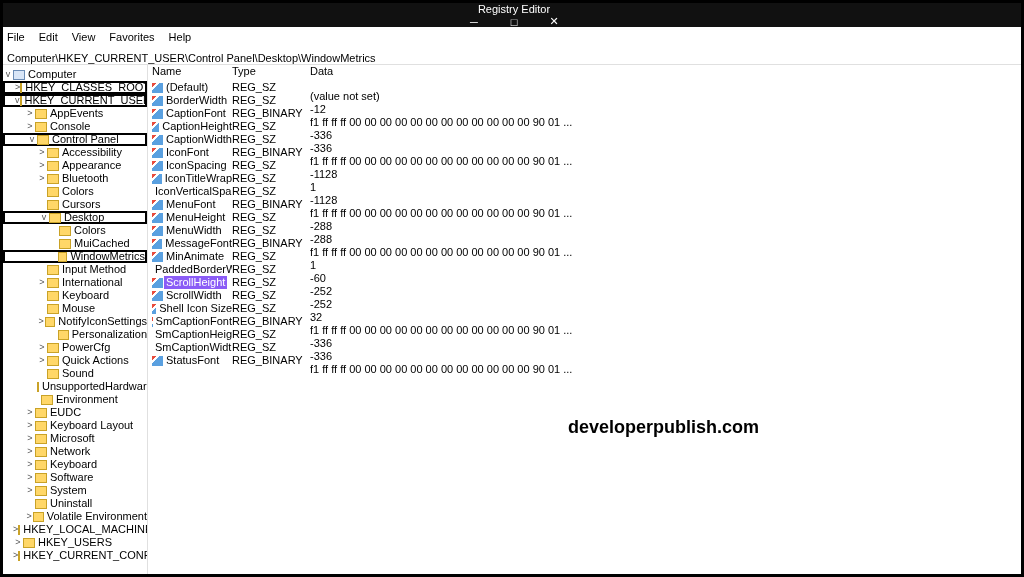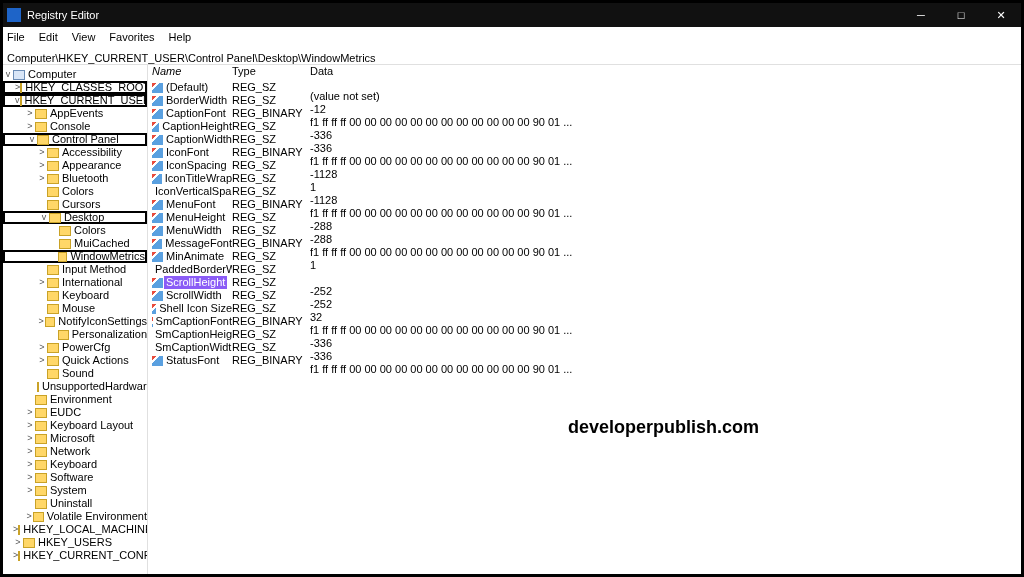--- a/index.html
+++ b/index.html
@@ -1,33 +1,33 @@
 <!DOCTYPE html>
 <html><head>
 <meta charset="utf-8">
 <style>
   * { box-sizing: border-box; margin: 0; padding: 0; font-family: "Segoe UI", Tahoma, sans-serif; }
   body { width: 1024px; height: 577px; border: 3px solid #000; background: #fff; overflow: hidden; font-size: 11px; position: relative; }
-  .titlebar { height: 24px; background: #111; color: #fff; display: flex; align-items: center; padding-left: 4px; }
+  .titlebar { height: 24px; background: #111; color: #fff; display: flex; align-items: center; padding-left: 4px; flex-direction: column; }
   .titlebar .ticon { width: 14px; height: 14px; background: #1e64c8; margin-right: 6px; }
   .titlebar .title { flex: 1; font-size: 11px; }
   .wbtns { display: flex; height: 100%; }
   .wbtn { width: 40px; display: flex; align-items: center; justify-content: center; color: #fff; }
   .menubar { height: 20px; background: #fff; display: flex; align-items: center; padding-left: 4px; gap: 14px; color: #000; }
   .address { height: 18px; background: #fff; padding-left: 4px; color: #000; display: flex; align-items: flex-end; border-bottom: 1px solid #e0e0e0; }
   .content { display: flex; height: calc(100% - 62px); }
   .tree { width: 145px; overflow: hidden; padding-top: 3px; border-right: 1px solid #e0e0e0; }
   .tnode { display: flex; align-items: center; height: 13px; line-height: 13px; white-space: nowrap; cursor: default; }
   .tw { display:inline-block; width:10px; text-align:center; color:#555; font-size:9px; }
   .fld { width:12px; height:10px; background:#ffd768; border:1px solid #c9a227; margin-right:3px; display:inline-block; }
   .pc { width:12px; height:10px; background:#d9e6f7; border:1px solid #6b8cb5; margin-right:3px; display:inline-block; }
   .boxed { border: 2px solid #000; }
   .listpane { flex: 1; padding: 0; overflow: hidden; position: relative; }
   .cols { display:flex; height:16px; color:#000; padding-left: 4px; }
-  .cols div:nth-child(1){width:80px;font-style:italic;} .cols div:nth-child(2){width:78px;} .cols div:nth-child(3){flex:1;}
+  .cols div:nth-child(1){width:80px;} .cols div:nth-child(2){width:78px;} .cols div:nth-child(3){flex:1;}
   .row { display:flex; height:13px; line-height:13px; padding-left: 4px; }
   .row .c1{width:80px; display:flex; align-items:center;} .row .c2{width:78px;} .row .c3{flex:1;margin-top:9px;}
   .vic { width:11px; height:10px; margin-right:3px; display:inline-block; background:linear-gradient(135deg,#e84c3d 3px,#fff 3px 5px,#5aa0e0 5px);} 
   .selrow { background:#8b5cf6; color:#fff; padding:0 2px; margin-left:-2px; display:inline-block; }
   .end.c1 { overflow:hidden; text-overflow:ellipsis; white-space:nowrap;}
   .watermark { position:absolute; left:420px; top:352px; font-weight:600; font-size:18px; color:#000;text-align:center; }
 </style>
 </head>
 <body>
 
@@ -173,21 +173,21 @@
     <div class="tnode" style="padding-left:34px">
         <span class="tw"></span>
         <span class="fld"></span>
         <span>Sound</span>
       </div>
     <div class="tnode" style="padding-left:34px">
         <span class="tw"></span>
         <span class="fld"></span>
         <span>UnsupportedHardwareN</span>
       </div>
-    <div class="tnode" style="padding-left:22px">
+    <div class="tnode" style="padding-left:28px">
         <span class="tw"></span>
         <span class="fld"></span>
         <span>Environment</span>
       </div>
     <div class="tnode" style="padding-left:22px">
         <span class="tw">&gt;</span>
         <span class="fld"></span>
         <span>EUDC</span>
       </div>
     <div class="tnode" style="padding-left:22px">
@@ -365,20 +365,21 @@
           </span>
           <span class="c2">REG_SZ</span>
           <span class="c3">1</span>
         </div>
         <div class="row">
           <span class="c1 end">
             <span class="vic"></span>
             <span>PaddedBorderWi...</span>
           </span>
           <span class="c2">REG_SZ</span>
+          <span class="c3">-60</span>
         </div>
         <div class="row">
           <span class="c1 end">
             <span class="vic"></span>
             <span class="selrow">ScrollHeight</span>
           </span>
           <span class="c2">REG_SZ</span>
           <span class="c3">-252</span>
         </div>
         <div class="row">

